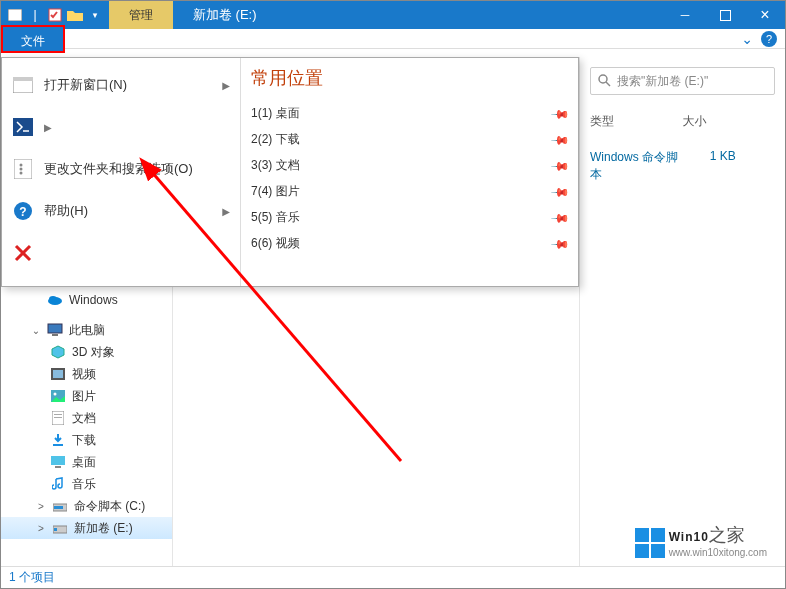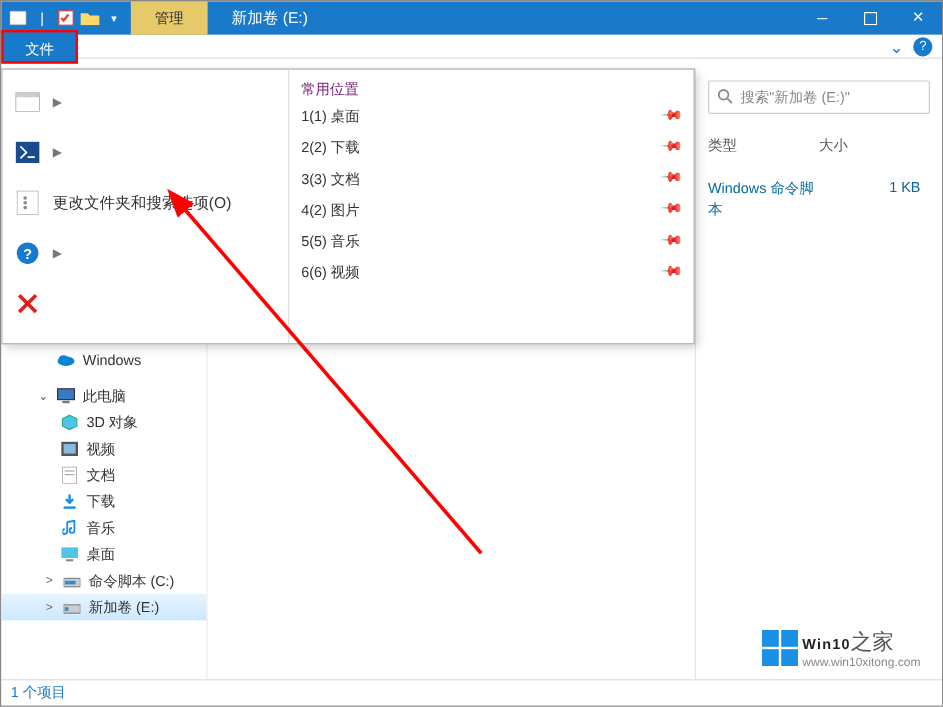--- a/index.html
+++ b/index.html
@@ -17,41 +17,41 @@
 .ribbon-right{margin-left:auto;display:flex;align-items:center;gap:8px;padding-right:8px}
 .chev{color:#1979ca;font-size:14px}
 .helpq{width:16px;height:16px;border-radius:50%;background:#1979ca;color:#fff;display:flex;align-items:center;justify-content:center;font-size:11px}
 .dropdown{position:absolute;top:56px;left:0;width:578px;height:230px;background:#fff;border:1px solid #aaa;box-shadow:3px 3px 8px rgba(0,0,0,0.2);z-index:10;display:flex}
 .dd-left{width:239px;border-right:1px solid #ddd;padding:6px 0}
 .dd-item{display:flex;align-items:center;height:42px;padding:0 10px;gap:10px}
 .dd-item .ico{width:22px;height:22px;display:flex;align-items:center;justify-content:center}
 .dd-item .txt{flex:1;color:#333;font-size:13px}
 .dd-item .arr{color:#777;font-size:10px}
 .dd-right{flex:1;padding:8px 10px}
-.dd-right .hdr{font-size:12px;color:#701a75;padding-bottom:6px}
-.loc{display:flex;align-items:flex-start;height:26px;color:#333;font-size:13px}
+.dd-right .hdr{font-size:18px;color:#c2410c;padding-bottom:6px}
+.loc{display:flex;align-items:flex-end;height:26px;color:#333;font-size:13px}
 .loc .pin{margin-left:auto;color:#666;transform:rotate(45deg);font-size:12px}
 .content{position:absolute;top:56px;left:0;right:0;bottom:22px;display:flex}
 .sidebar{width:172px;border-right:1px solid #e5e5e5;padding-top:232px;overflow:hidden}
 .tree-item{display:flex;align-items:center;height:22px;gap:6px;padding-left:18px;color:#333}
 .tree-item .tico{width:16px;height:16px;display:flex;align-items:center;justify-content:center}
 .tree-item.i1{padding-left:30px}
 .tree-item.i2{padding-left:49px}
 .tree-item.sel{background:linear-gradient(#e5f3ff,#cde8ff)}
 .tree-exp{width:10px;text-align:center;color:#666;font-size:10px}
 .main{flex:1;background:#fff}
 .rightcol{width:206px;border-left:1px solid #e5e5e5;padding:10px}
 .searchbox{border:1px solid #ccc;height:28px;display:flex;align-items:center;padding:0 6px;color:#888;gap:6px;border-radius:2px}
 .colhdr{display:flex;margin-top:14px;color:#555;border-bottom:1px solid transparent}
 .colhdr div{flex:1;padding:4px 0}
 .filerow{display:flex;margin-top:14px;color:#0369a1}
 .filerow div{flex:1}
 .statusbar{position:absolute;bottom:0;left:0;right:0;height:22px;border-top:1px solid #ddd;display:flex;align-items:center;padding:0 8px;color:#1979ca;font-size:12px}
 .arrow{position:absolute;z-index:20;pointer-events:none}
-.watermark{position:absolute;right:18px;bottom:30px;z-index:15;display:flex;align-items:center;gap:4px}
+.watermark{position:absolute;right:18px;bottom:30px;z-index:15;display:flex;align-items:flex-end;gap:4px}
 .wm-logo{display:flex;gap:2px}
 .wm-sq{width:14px;height:14px;background:#1a8fe3}
 .wm-text{color:#555;font-size:13px}
 .wm-text b{font-size:22px;color:#222;font-weight:600;letter-spacing:1px}
 .wm-url{font-size:10px;color:#888;display:block}
 </style>
 </head>
 <body>
 
 <div class="titlebar">
@@ -132,54 +132,64 @@
         <span class="tico">
           <svg width="14" height="12">
             <rect width="14" height="12" fill="#555"></rect>
             <rect x="2" y="2" width="10" height="8" fill="#8bd"></rect>
           </svg>
         </span>
         <span>视频</span>
       </div>
     <div class="tree-item i2">
         <span class="tico">
+          <svg width="14" height="12">
+            <rect width="14" height="12" fill="#48a9c5"></rect>
+            <circle cx="4" cy="4" r="1.5" fill="#fff"></circle>
+            <path d="M0 12l5-5 4 3 5-4v6z" fill="#2e7"></path>
+          </svg>
+        </span>
+        <span>图片</span>
+      </div>
+    <div class="tree-item i2">
+        <span class="tico">
           <svg width="12" height="14">
             <rect width="12" height="14" fill="#fff" stroke="#888"></rect>
             <rect x="2" y="3" width="8" height="1" fill="#aaa"></rect>
             <rect x="2" y="6" width="8" height="1" fill="#aaa"></rect>
           </svg>
         </span>
         <span>文档</span>
       </div>
     <div class="tree-item i2">
         <span class="tico">
           <svg width="14" height="14">
             <path d="M7 1v7M4 5l3 3 3-3" stroke="#1a8fe3" stroke-width="2" fill="none"></path>
             <rect x="2" y="11" width="10" height="2" fill="#1a8fe3"></rect>
           </svg>
         </span>
         <span>下载</span>
       </div>
     <div class="tree-item i2">
         <span class="tico">
+          <svg width="14" height="12">
+            <rect width="14" height="9" fill="#4fc3e8"></rect>
+            <rect x="4" y="10" width="6" height="2" fill="#888"></rect>
+          </svg>
+        </span>
+        <span>桌面</span>
+      </div>
+    <div class="tree-item i2">
+        <span class="tico">
           <svg width="12" height="14">
             <path d="M4 2v8a2 2 0 11-2-2" stroke="#1a8fe3" stroke-width="1.5" fill="none"></path>
             <path d="M4 2l6-1v8a2 2 0 11-2-2" stroke="#1a8fe3" stroke-width="1.5" fill="none"></path>
           </svg>
         </span>
         <span>音乐</span>
-      </div>
-    <div class="tree-item i2">
-        <span class="tico">
-          <svg width="14" height="12">
-            <rect width="14" height="9" fill="#4fc3e8"></rect>
-            <rect x="4" y="10" width="6" height="2" fill="#888"></rect>
-          </svg>
-        </span>
-        <span>桌面</span>
       </div>
     <div class="tree-item i2">
         <span class="tree-exp" style="margin-left:-14px">&gt;</span>
         <span class="tico">
           <svg width="14" height="12">
             <rect x="0" y="4" width="14" height="7" fill="#ccc" stroke="#888"></rect>
             <rect x="1" y="6" width="9" height="3" fill="#2a8fd6"></rect>
           </svg>
         </span>
         <span>命令脚本 (C:)</span>
@@ -203,34 +213,35 @@
             <line x1="9" y1="9" x2="13" y2="13" stroke="#888" stroke-width="1.5"></line>
           </svg></span>
       <span>搜索"新加卷 (E:)"</span>
     </div>
     <div class="colhdr">
       <div>类型</div>
       <div>大小</div>
     </div>
     <div class="filerow">
       <div>Windows 命令脚本</div>
-      <div style="text-align:right;padding-right:8px">1 KB</div>
+      <div style="text-align:center;padding-right:8px">1 KB</div>
     </div>
   </div>
 </div>
 
 <div class="dropdown">
   <div class="dd-left">
     <div class="dd-item">
       <span class="ico">
           <svg width="20" height="16">
             <rect x="0" y="0" width="20" height="16" fill="#fff" stroke="#888"></rect>
             <rect x="0" y="0" width="20" height="4" fill="#ccc"></rect>
           </svg>
         </span>
+      <span class="txt">打开新窗口(N)</span>
       <span class="arr">▶</span>
     </div>
     <div class="dd-item">
       <span class="ico">
           <svg width="20" height="18">
             <rect width="20" height="18" fill="#1a4b8c"></rect>
             <path d="M4 4l5 5-5 5M10 13h6" stroke="#fff" stroke-width="1.5" fill="none"></path>
           </svg>
         </span>
       <span class="arr">▶</span>
@@ -246,20 +257,21 @@
         </span>
       <span class="txt">更改文件夹和搜索选项(O)</span>
     </div>
     <div class="dd-item">
       <span class="ico">
           <svg width="20" height="20">
             <circle cx="10" cy="10" r="9" fill="#1979ca"></circle>
             <text x="10" y="15" text-anchor="middle" fill="#fff" font-size="14" font-weight="bold">?</text>
           </svg>
         </span>
+      <span class="txt">帮助(H)</span>
       <span class="arr">▶</span>
     </div>
     <div class="dd-item">
       <span class="ico">
           <svg width="18" height="18">
             <path d="M2 2l14 14M16 2L2 16" stroke="#d22" stroke-width="3"></path>
           </svg>
         </span>
     </div>
   </div>
@@ -271,21 +283,21 @@
       </div>
     <div class="loc">
         <span>2(2) 下载</span>
         <span class="pin">📌</span>
       </div>
     <div class="loc">
         <span>3(3) 文档</span>
         <span class="pin">📌</span>
       </div>
     <div class="loc">
-        <span>4(2) 图片</span>
+        <span>7(4) 图片</span>
         <span class="pin">📌</span>
       </div>
     <div class="loc">
         <span>5(5) 音乐</span>
         <span class="pin">📌</span>
       </div>
     <div class="loc">
         <span>6(6) 视频</span>
         <span class="pin">📌</span>
       </div>

